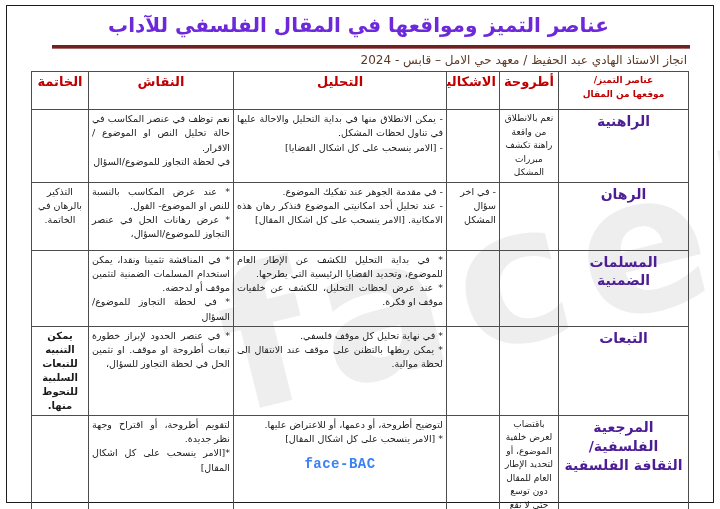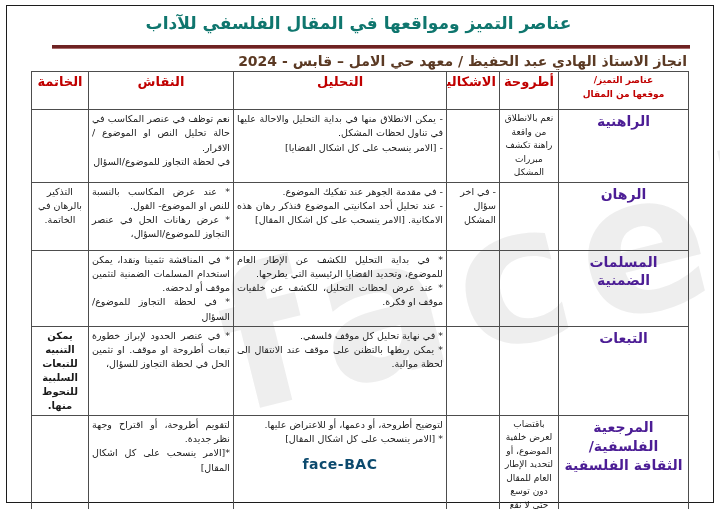--- a/index.html
+++ b/index.html
@@ -14,29 +14,29 @@
     border:1.5px solid #1c1c1c; pointer-events:none;
   }
   .wm{
     position:absolute; top:120px; left:210px;
     font-size:190px; font-weight:bold; letter-spacing:14px;
     color:rgba(160,160,160,0.18); transform:rotate(-14deg);
     direction:ltr; white-space:nowrap; pointer-events:none; user-select:none;
   }
   .title{
     position:absolute; top:13px; left:0; right:3px; margin:0;
-    text-align:center; font-size:17px; font-weight:bold; color:#0f766e;
+    text-align:center; font-size:20px; font-weight:bold; color:#6d28d9;
   }
   .rule{
     position:absolute; top:45px; right:30px; left:52px; height:3px;
     background:#6E2222; border-bottom:1px solid #a86a6a;
   }
   .subtitle{
     position:absolute; top:53px; right:33px;
-    font-size:14px; font-weight:bold; color:#5B3A24;margin-left:39px;
+    font-size:12px; font-weight:normal; color:#5B3A24;margin-left:39px;
   }
   table.grid{
     position:absolute; top:71px; right:31px;
     width:657px; border-collapse:collapse; table-layout:fixed;
     background:transparent;
   }
   table.grid th, table.grid td{
     border:1px solid #4d4d4d; vertical-align:top; padding:2px 3px;
     overflow:hidden;
   }
@@ -51,22 +51,22 @@
   }
   td.cell{ font-size:9.5px; color:#1a1a1a; line-height:1.5; }
   td.tamhid{ text-align:center; font-size:9px;margin-top:44px; }
   td.ishkalia{ text-align:right; font-size:9.5px; }
   td.tahlil{ text-align:justify; }
   td.niqash{ text-align:justify; }
   td.khatima{ text-align:center; }
   td.cell .bold{ font-weight:normal; }
   td.cell .small{ font-size:10px; line-height:1.4;font-weight:bold; }
   td.cell .facebac{
-    direction:ltr; text-align:center; color:#0c4a6e; font-weight:bold;
-    font-size:14px; margin-top:8px; letter-spacing:0.5px;
+    direction:ltr; text-align:center; color:#3b82f6; font-weight:bold;
+    font-size:14px; margin-top:8px; letter-spacing:0.5px;font-family:Liberation Mono, monospace;
   }
 </style>
 </head>
 <body>
 
 <div class="page">
   <div class="wm">faceBAC</div>
   <div class="page-border"></div>
 
   <h1 class="title">عناصر التميز ومواقعها في المقال الفلسفي للآداب</h1>

